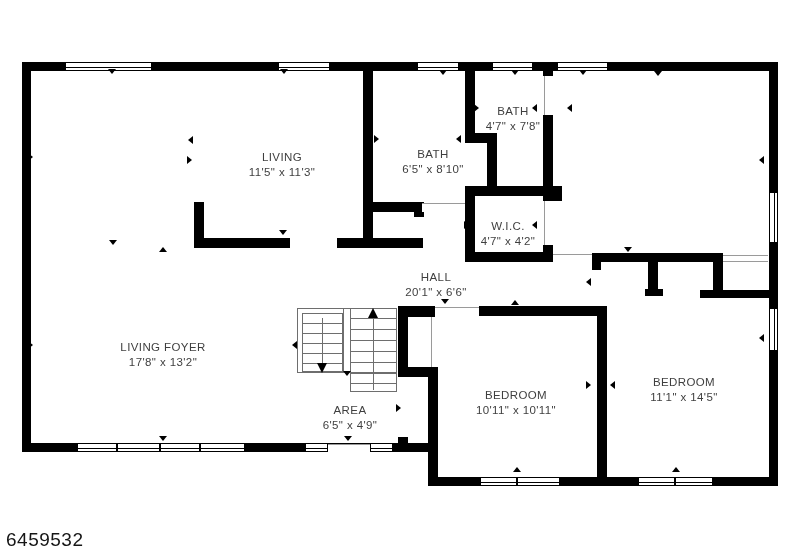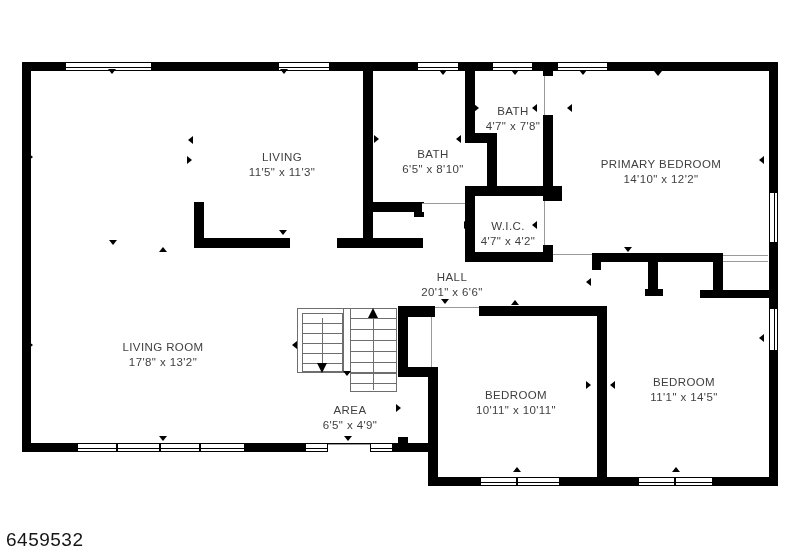--- a/index.html
+++ b/index.html
@@ -150,34 +150,30 @@
       <div>11'5" x 11'3"</div>
     </div>
     <div class="room-label" style="left: 433px; top: 147px;">
       <div>BATH</div>
       <div>6'5" x 8'10"</div>
     </div>
     <div class="room-label" style="left: 513px; top: 104px;">
       <div>BATH</div>
       <div>4'7" x 7'8"</div>
     </div>
-    <div class="room-label" style="left: 661px; top: 157px;">
-      <div>PRIMARY BEDROOM</div>
-      <div>14'10" x 12'2"</div>
-    </div>
     <div class="room-label" style="left: 508px; top: 219px;">
       <div>W.I.C.</div>
       <div>4'7" x 4'2"</div>
     </div>
-    <div class="room-label" style="left: 452px; top: 270px;">
+    <div class="room-label" style="left: 436px; top: 270px;">
       <div>HALL</div>
       <div>20'1" x 6'6"</div>
     </div>
     <div class="room-label" style="left: 163px; top: 340px;">
-      <div>LIVING ROOM</div>
+      <div>LIVING FOYER</div>
       <div>17'8" x 13'2"</div>
     </div>
     <div class="room-label" style="left: 350px; top: 403px;">
       <div>AREA</div>
       <div>6'5" x 4'9"</div>
     </div>
     <div class="room-label" style="left: 516px; top: 388px;">
       <div>BEDROOM</div>
       <div>10'11" x 10'11"</div>
     </div>

